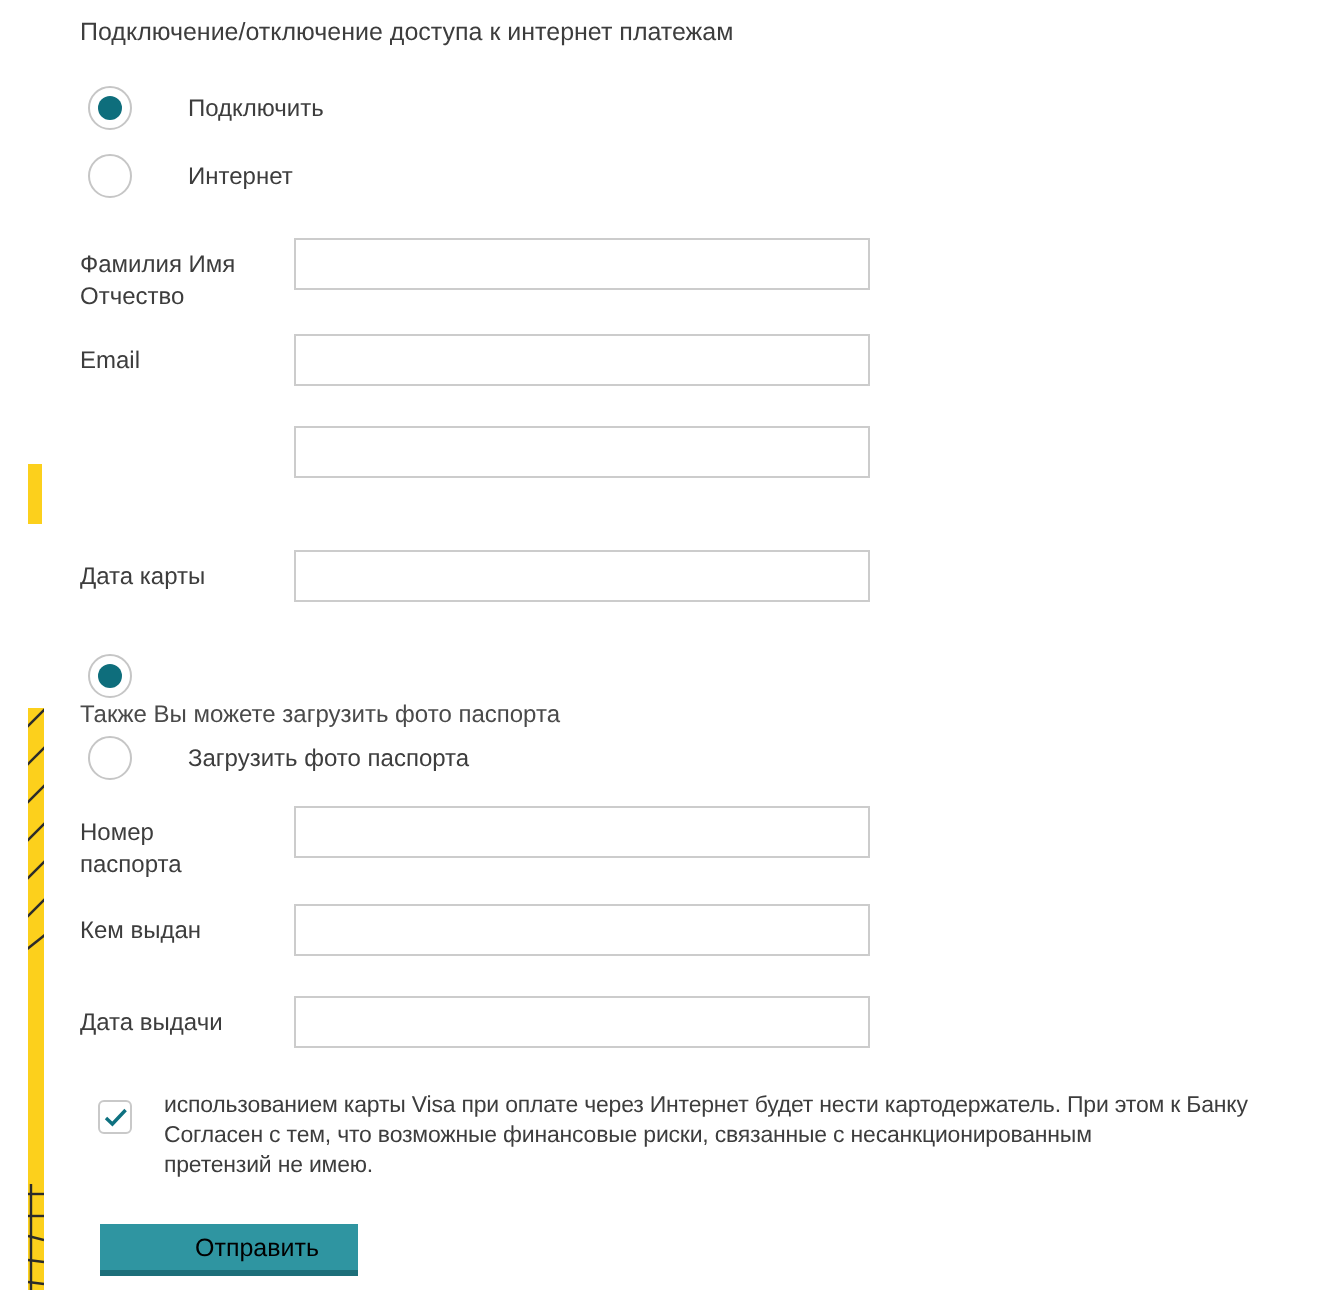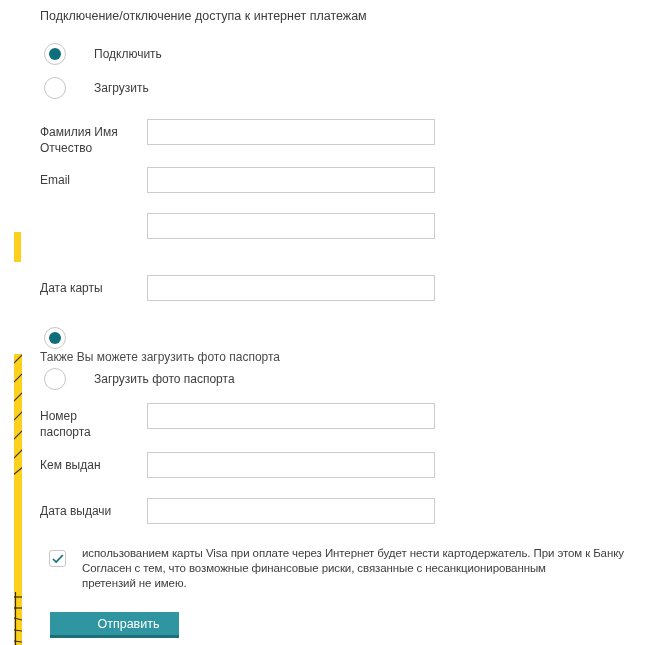--- a/index.html
+++ b/index.html
@@ -35,21 +35,21 @@
   .flabel{position:absolute;left:26px;top:5px;width:85px;font-size:12px;line-height:16px;color:var(--text);}
   .finput{position:absolute;left:133px;top:0;width:288px;height:26px;border:1px solid var(--input-border);background:#fff;padding:2px 6px;font-family:"Liberation Sans",sans-serif;font-size:12px;color:var(--text);outline:none;}
 
   
   .checkbox{position:absolute;left:35px;top:550px;width:17px;height:17px;border:1px solid #c9c9c9;border-radius:3px;background:#fff;cursor:pointer;}
   .checkbox svg{position:absolute;left:2px;top:3px;display:none;}
   .checkbox.on svg{display:block;}
   .consent-text{position:absolute;left:68px;top:546px;width:545px;font-size:11.5px;line-height:15px;letter-spacing:-0.1px;color:var(--text);}
 
   
-  .submit-btn{position:absolute;left:36px;top:612px;width:129px;height:26px;background:var(--button-bg);border:none;border-bottom:3px solid var(--button-border);color:#ffffff;font-family:"Liberation Sans",sans-serif;font-size:12.5px;text-align:center;cursor:pointer;padding-left:28px;}
+  .submit-btn{position:absolute;left:36px;top:612px;width:129px;height:26px;background:var(--button-bg);border:none;border-bottom:3px solid var(--button-border);color:#000000;font-family:"Liberation Sans",sans-serif;font-size:12.5px;text-align:center;cursor:pointer;padding-left:28px;}
 </style>
 </head>
 <body>
 
 <div class="canvas">
 
   <div class="yellow-small"></div>
   <svg class="yellow-strip" width="8" height="291" viewBox="0 0 8 291">
     <rect x="0" y="0" width="8" height="291" fill="#fcd01c"></rect>
     <g stroke="#2b2b2b" stroke-width="1.2" fill="none">
@@ -72,21 +72,21 @@
   <div class="page-title">Подключение/отключение доступа к интернет платежам</div>
 
   <div class="radio-row" style="top:43px">
     <span class="radio on">
         <span class="dot"></span>
       </span>
     <span class="rlabel">Подключить</span>
   </div>
   <div class="radio-row" style="top:77px">
     <span class="radio"></span>
-    <span class="rlabel">Загрузить</span>
+    <span class="rlabel">Интернет</span>
   </div>
 
   <div class="row" style="top:119px">
     <label class="flabel">Фамилия Имя Отчество</label>
     <input class="finput" type="text" value="" style="">
   </div>
   <div class="row" style="top:167px">
     <label class="flabel">Email</label>
     <input class="finput" type="text" value="" style="">
   </div>

